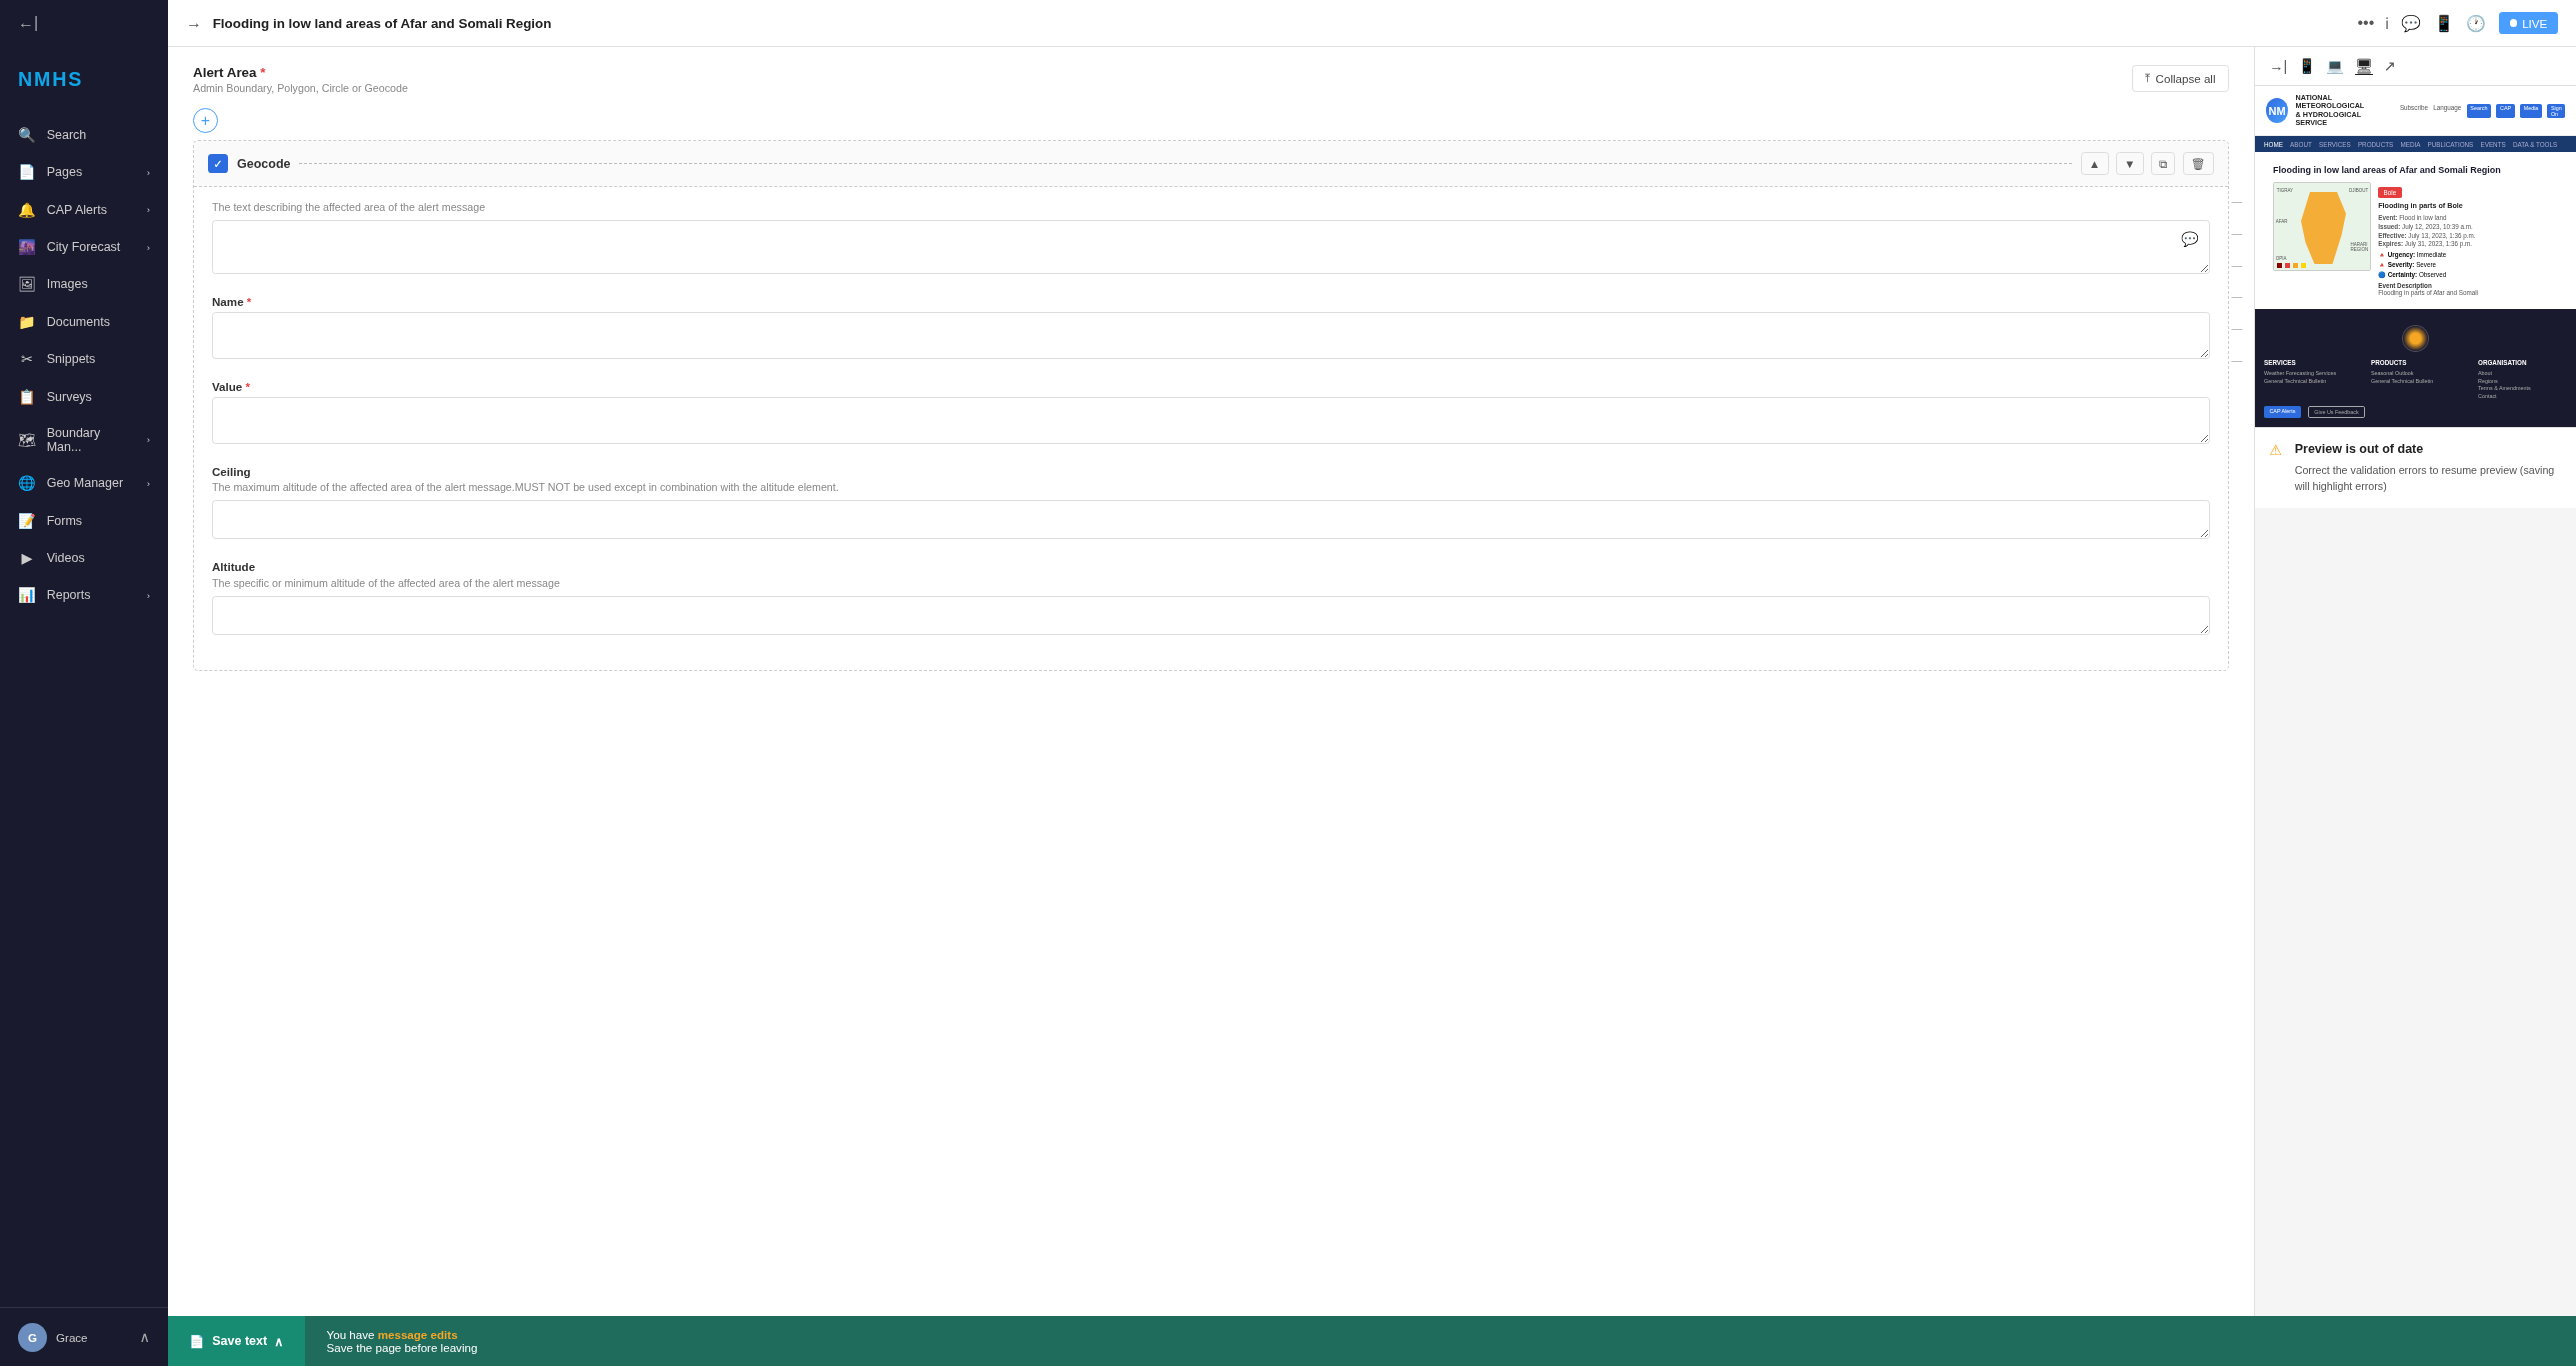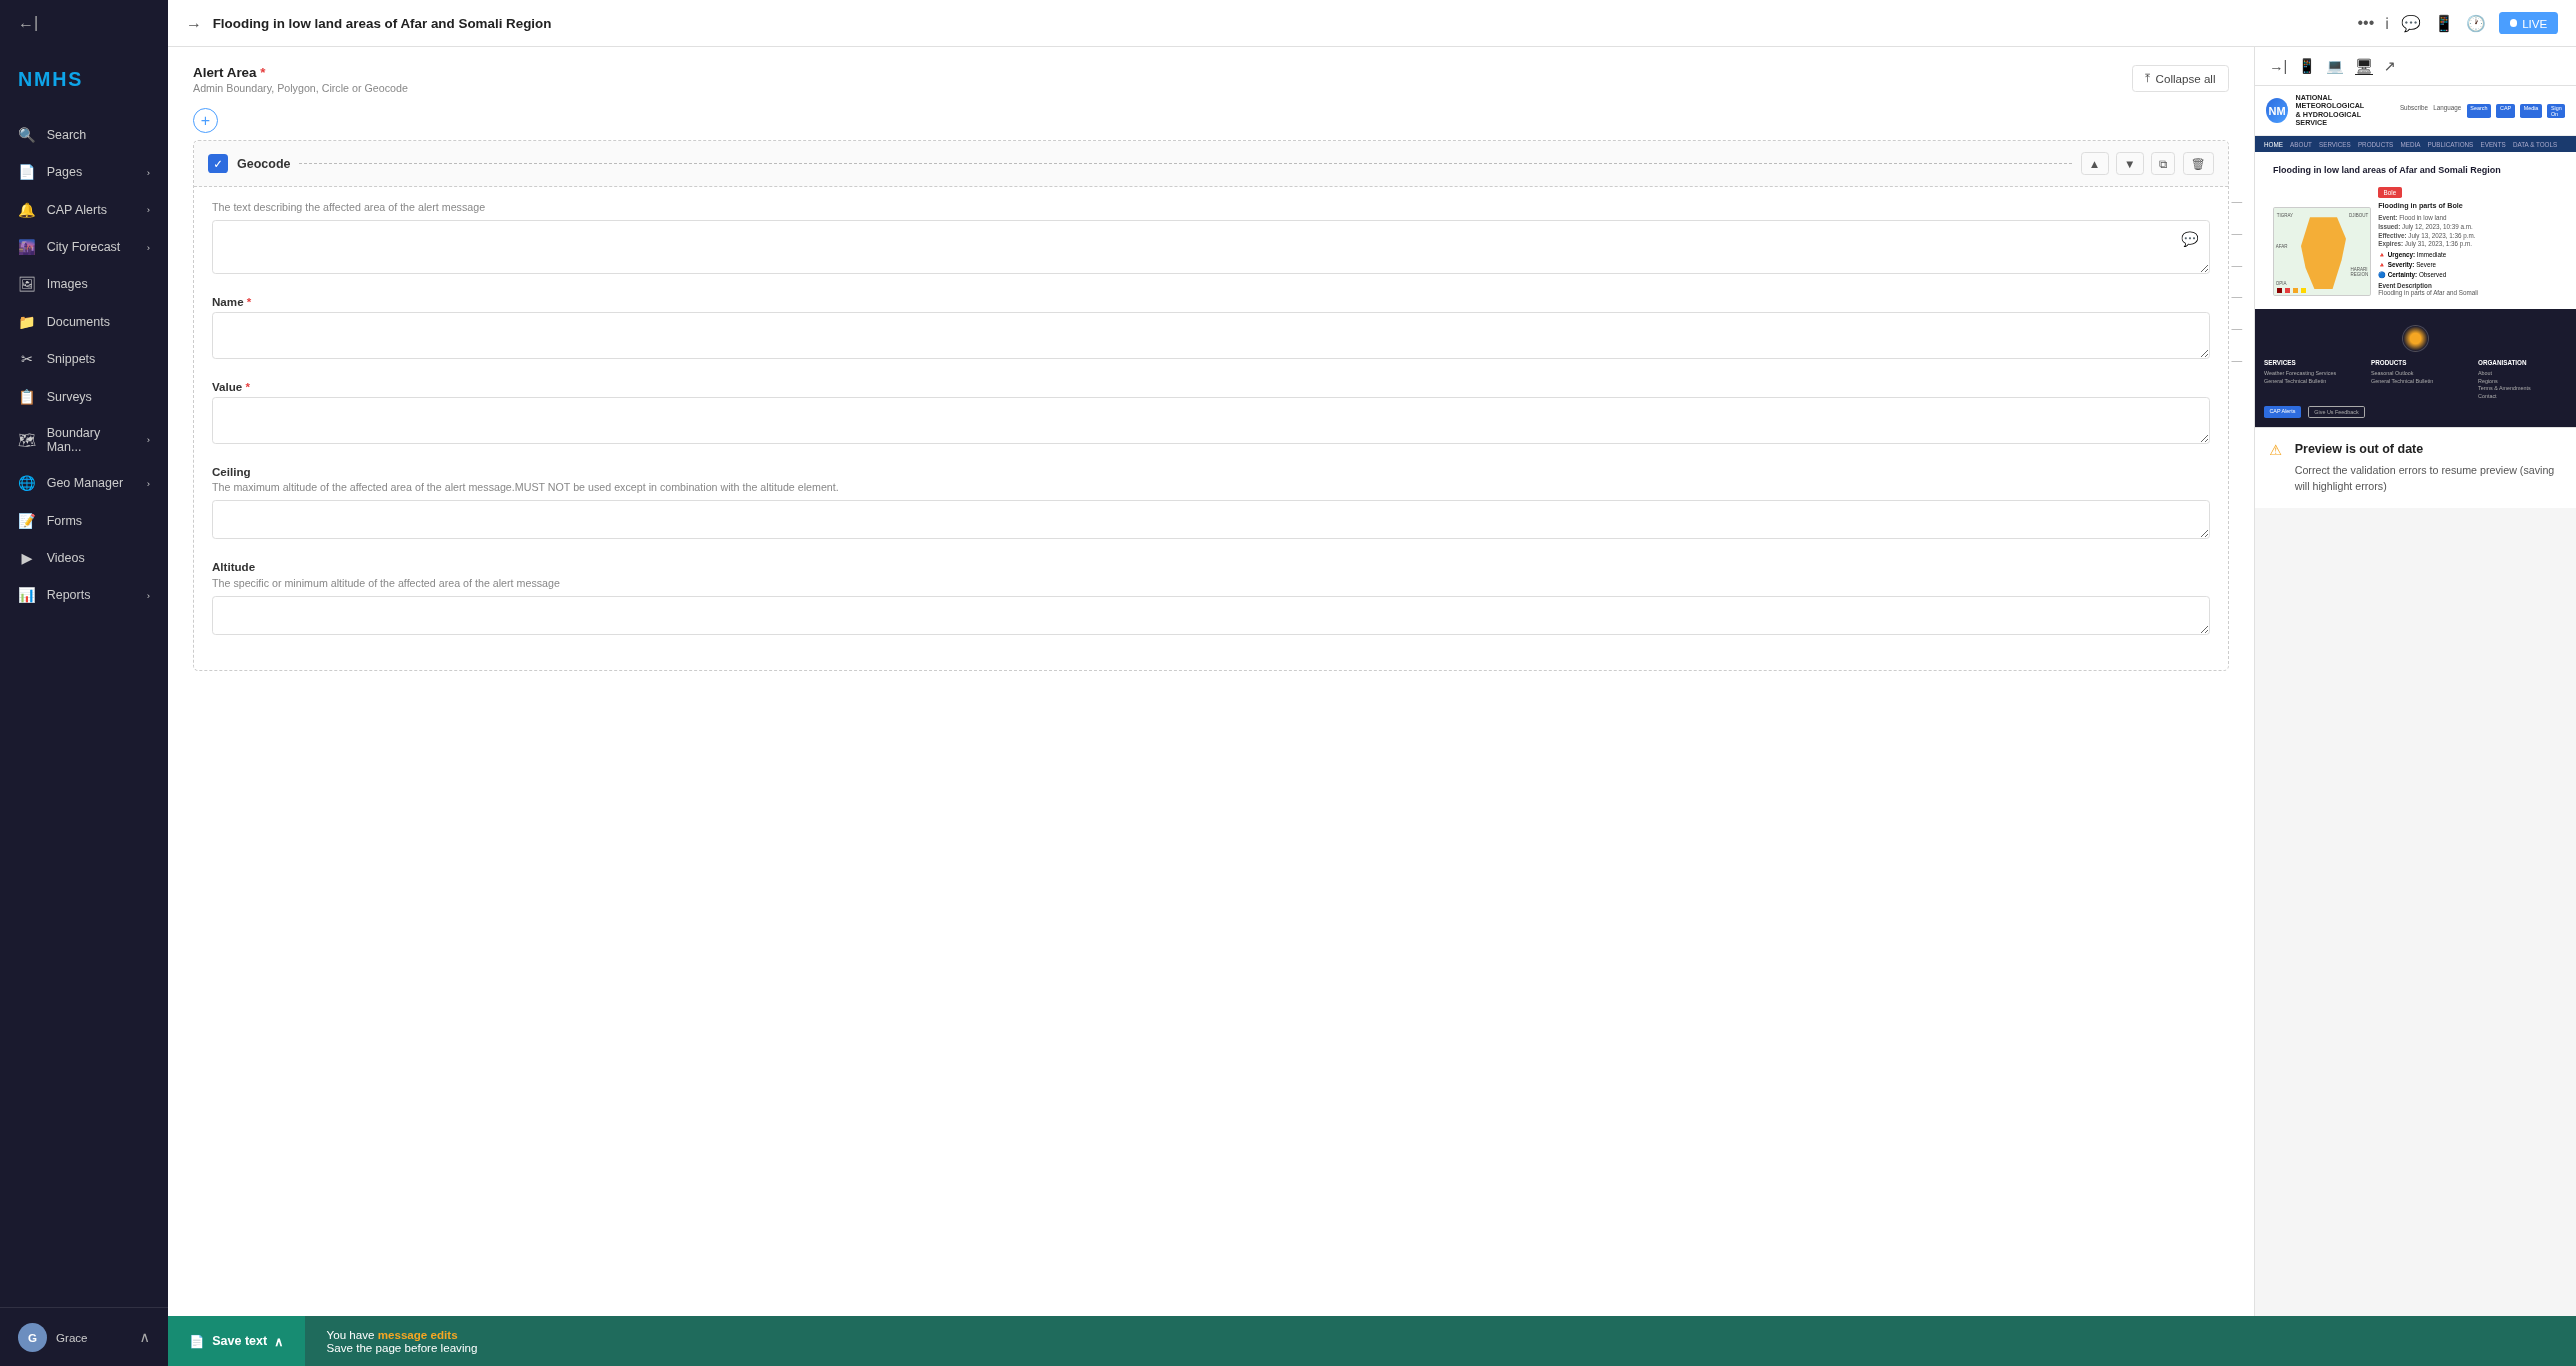--- a/index.html
+++ b/index.html
@@ -229,21 +229,20 @@
     }
     .mockup-org-name { font-size: 7.2px; font-weight: 700; color: #222; line-height: 1.2; }
     .mockup-nav { display: flex; gap: 5.4px; margin-left: auto; }
     .mockup-nav-item { font-size: 6.3px; color: #555; }
 
     .mockup-alert-title { font-size: 9px; font-weight: 700; color: #1a1a2e; padding: 5.4px 9px 1.8px; }
     .mockup-map-area {
       display: flex;
       padding: 5.4px 9px;
       gap: 7.2px;
-      align-items: flex-end;
     }
     .mockup-map {
       width: 98px; height: 89px; background: #e8f4e8;
       border: 0.9px solid #ccc; border-radius: 1.8px;
       position: relative; overflow: hidden; flex-shrink: 0;
     }
     .mockup-map-shape {
       position: absolute;
       left: 27px; top: 9px;
       width: 45px; height: 72px;

